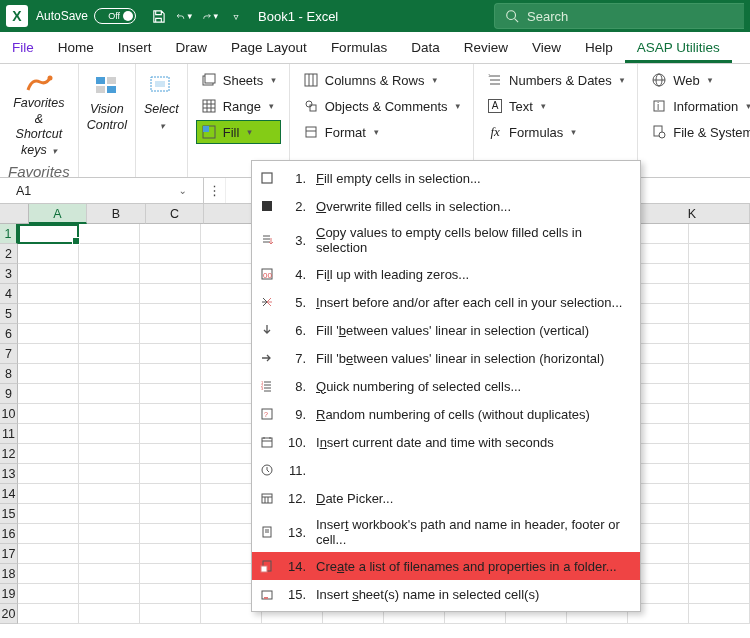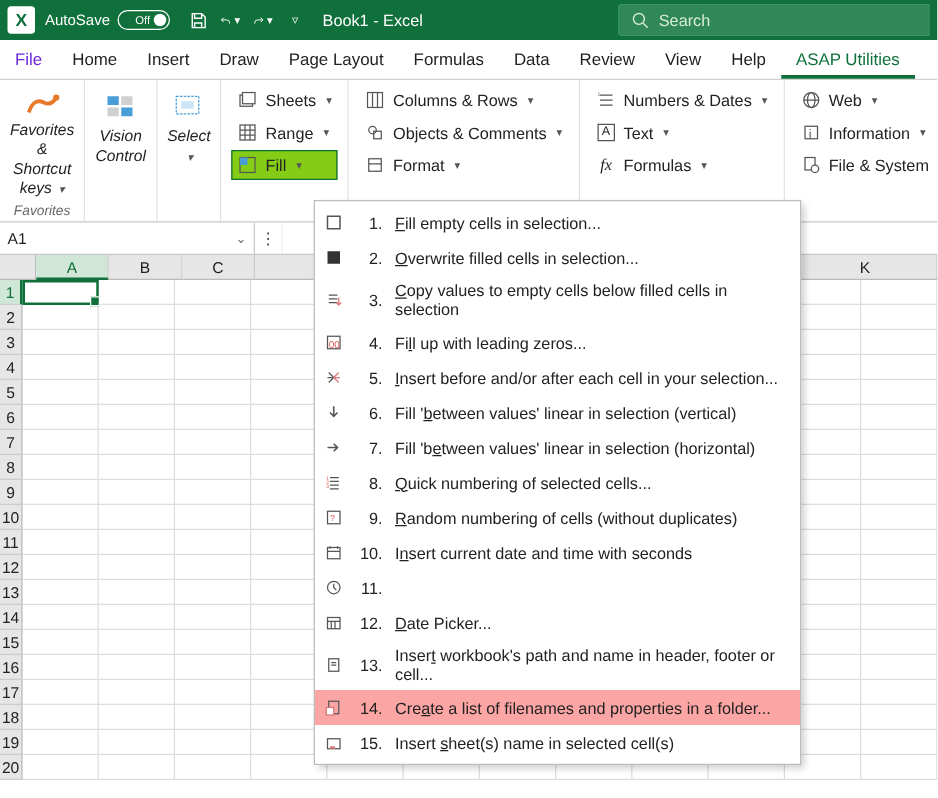--- a/index.html
+++ b/index.html
@@ -23,30 +23,30 @@
   .tab { padding: 6px 12px 8px 12px; font-size: 13.5px; color: #222; cursor: pointer; }
   .tab.file { color: #6d28d9; font-weight: 400; }
   .tab.active { color: #0f703b; border-bottom: 3px solid #0f703b; padding-bottom: 5px; font-weight: 400;}
   
   
   .ribbon { height: 114px; border-bottom: 1px solid #c8c8c8; display: flex; background:#fff; }
   .rgroup { border-right: 1px solid #e2e2e2; padding: 4px 8px 2px 8px; display: flex; flex-direction: column; }
   .rgroup.big { align-items: center; justify-content: flex-start; padding-top:8px;font-style:italic;}
   .big-icon { width: 32px; height: 28px; display:flex; align-items:center; justify-content:center; margin-bottom:2px;}
   .big-label { font-size: 12.5px; text-align: center; line-height: 1.25; }
-  .rgroup-title { font-size: 11px; color: #666; text-align: left; margin-top: auto; padding-top:4px;}
+  .rgroup-title { font-size: 15px; color: #666; text-align: left; margin-top: auto; padding-top:4px;}
   .rcol { display: flex; flex-direction: column; gap: 2px; }
   .ritem { display: flex; align-items: center; gap: 6px; padding: 3px 4px; font-size: 13px; white-space: nowrap; cursor:pointer; border:1px solid transparent; }
   .ritem.active { background: #84cc16; border:1px solid #0f703b;}
   .ritem .ic { width: 16px; height: 16px; display:inline-flex; align-items:center; justify-content:center; flex-shrink:0;}
   .chev { font-size: 9px; color: #555; margin-left:2px;}
   
   
   .fbar { height: 26px; border-bottom: 1px solid #c8c8c8; display: flex; align-items: stretch; }
-  .namebox { width: 204px; border-right: 1px solid #c8c8c8; display: flex; align-items: center; padding: 0 6px; font-size: 12.5px; justify-content:space-between;}
+  .namebox { width: 204px; border-right: 1px solid #c8c8c8; display: flex; align-items: center; padding: 0 16px; font-size: 12.5px; justify-content:space-between;}
   .namebox .dd { color:#666; font-size:10px; }
   .fx { width: 22px; display:flex; align-items:center; justify-content:center; color:#444; border-right:1px solid #eee;}
   
   
   .grid { position: relative; }
   .grid-headers { display: flex; height: 20px; }
   .corner { width: 30px; background: #e6e6e6; border-right: 1px solid #bbb; border-bottom: 1px solid #bbb; }
   .colh { width: 61px; background: #e6e6e6; border-right: 1px solid #ccc; border-bottom: 1px solid #bbb; text-align: center; font-size: 12.5px; line-height: 20px; color: #222; }
   .colh.sel { background: #d0e7d7; border-bottom: 2px solid #0f703b; color:#0f703b;}
   .grid-body { display: flex; }
@@ -56,21 +56,21 @@
   .cells { position: relative; flex: 1; }
   .cell-row { display: flex; height: 20px; }
   .cell { width: 61px; border-right: 1px solid #ddd; border-bottom: 1px solid #ddd; }
   .active-cell { position: absolute; top: 0; left: 0; width: 61px; height: 20px; border: 2px solid #0f703b; pointer-events: none; }
   .active-cell::after { content:""; position:absolute; right:-3px; bottom:-3px; width:6px; height:6px; background:#0f703b; border:1px solid #fff;}
   .colh.wide { width: 120px; }
   
   
   .menu { position: absolute; top: 160px; left: 251px; width: 390px; background: #fff; border: 1px solid #bcbcbc; box-shadow: 3px 3px 6px rgba(0,0,0,0.2); padding: 3px 0; z-index: 100; }
   .mitem { display: flex; align-items: center; padding: 5px 10px 5px 8px; font-size: 13px; gap: 10px; cursor: pointer; }
-  .mitem:hover, .mitem.hl { background: #fca5a5; }
+  .mitem:hover, .mitem.hl { background: #ef4444; }
   .mitem .mic { width: 18px; height: 18px; display:flex; align-items:center; justify-content:flex-start; flex-shrink:0; color:#555;}
   .mitem u { text-decoration: underline; }
   .num { width: 18px; text-align: right; flex-shrink:0;}
   
   svg { display:block; }
 </style>
 </head>
 <body>
 
 <div class="titlebar">

